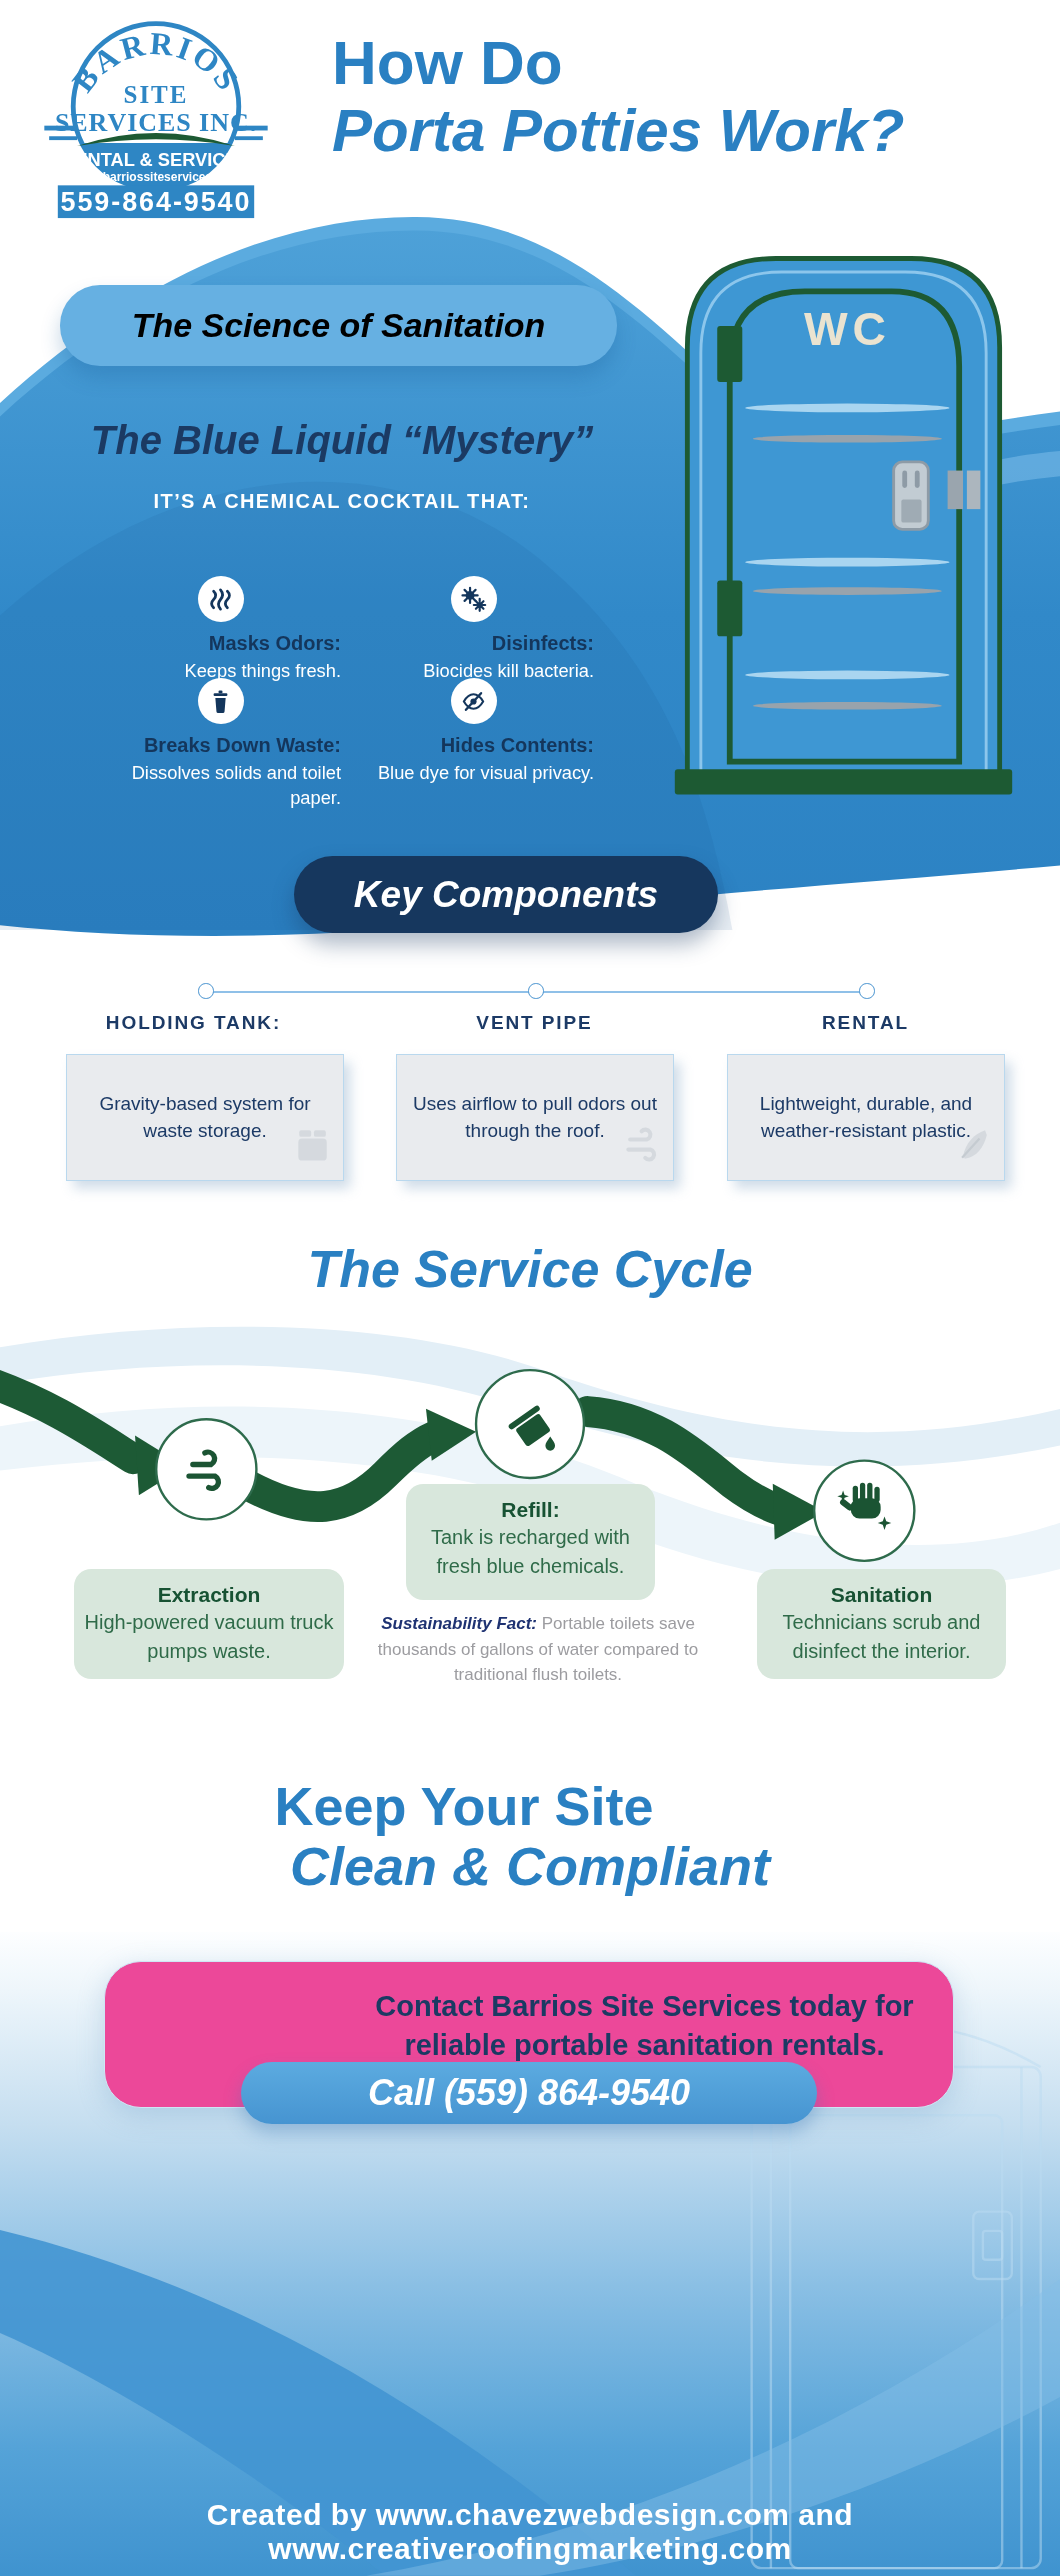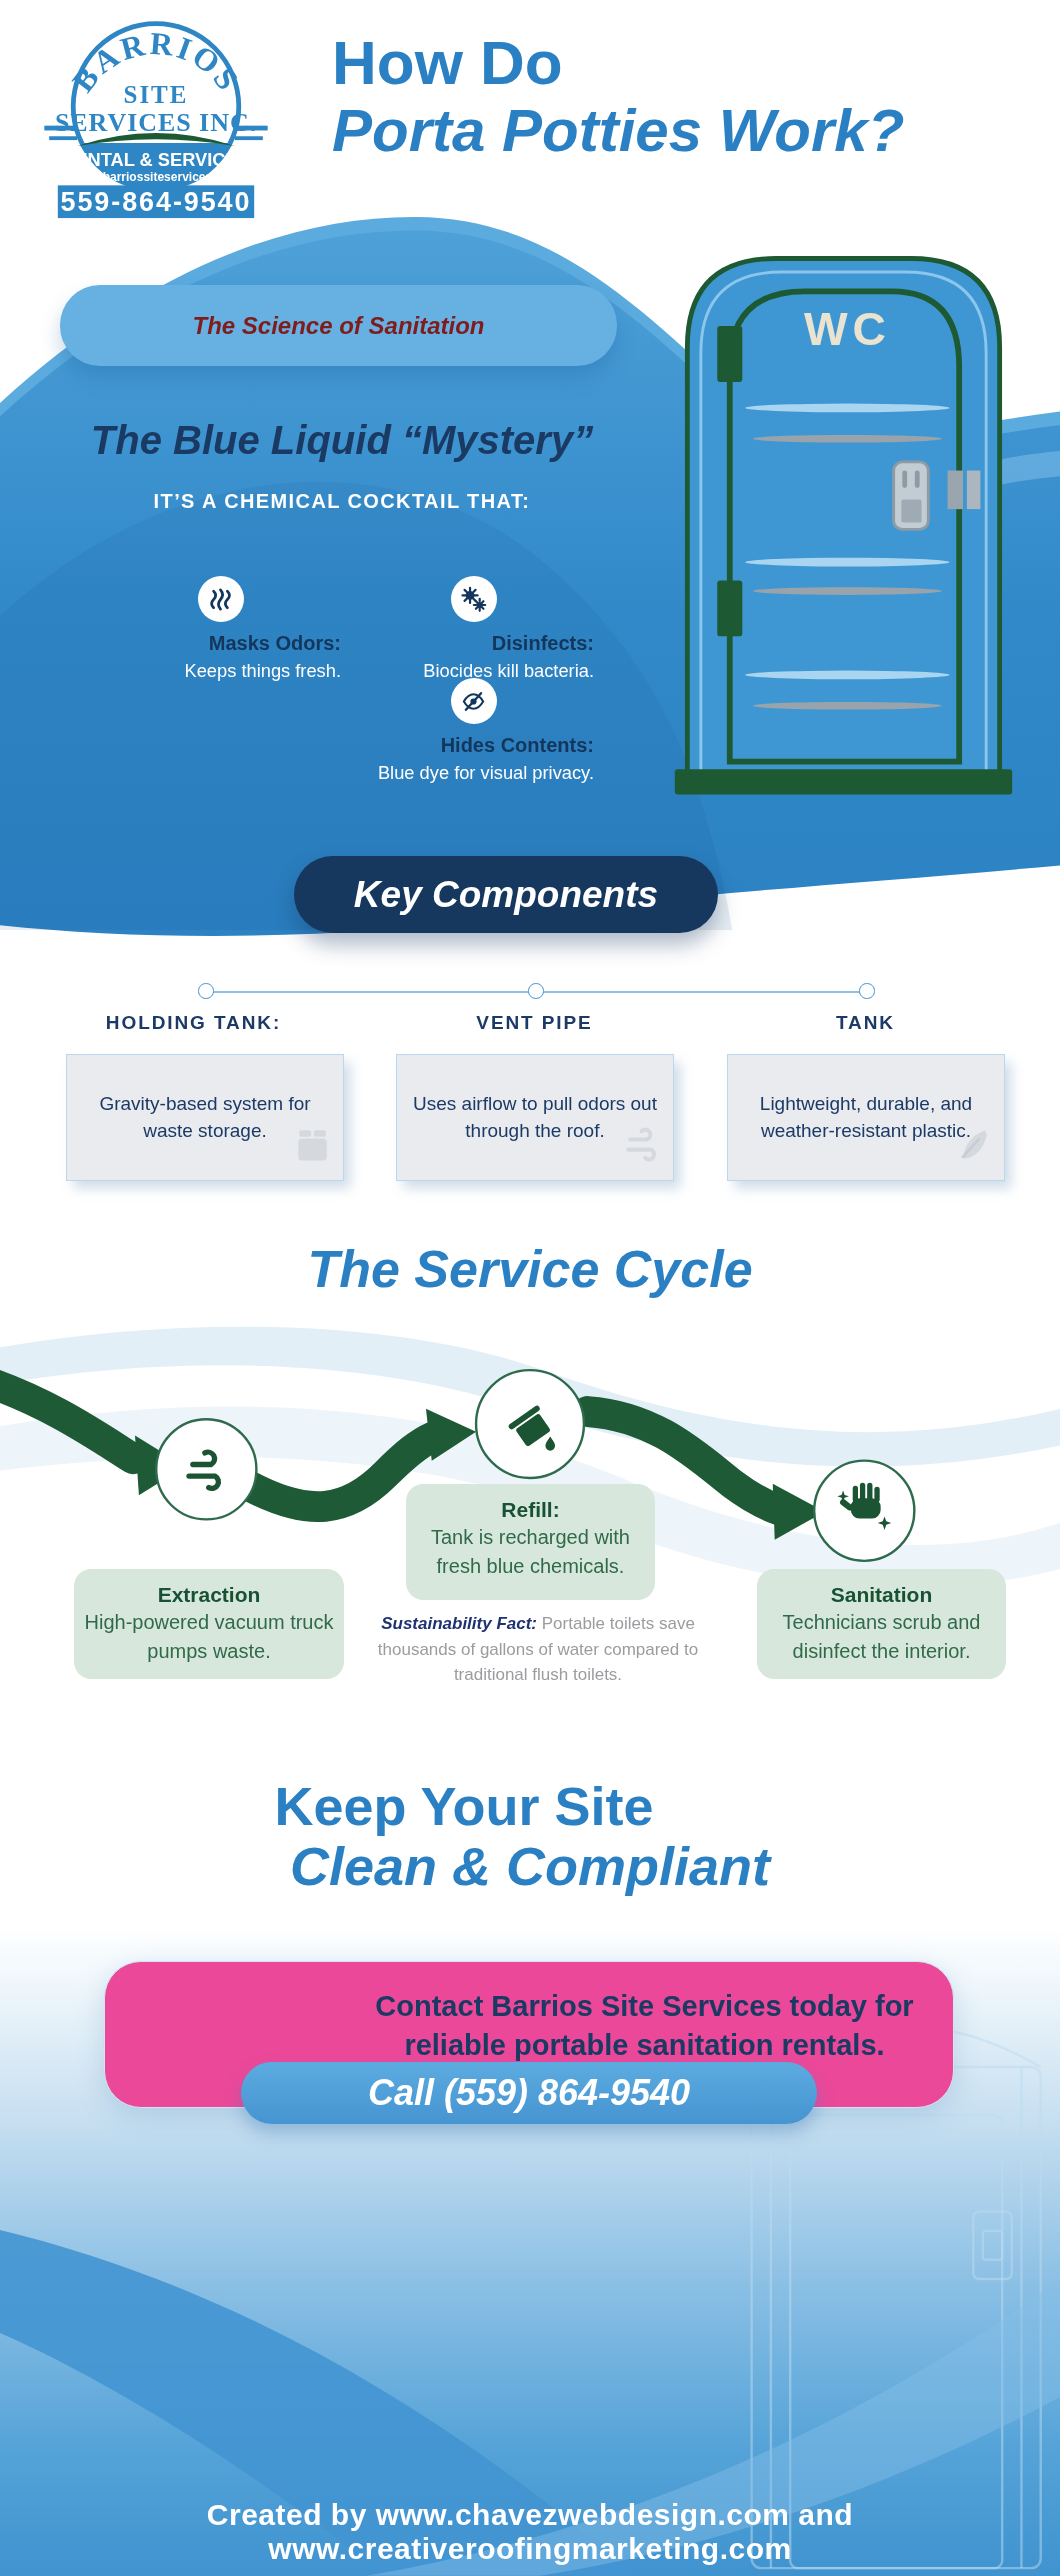--- a/index.html
+++ b/index.html
@@ -10,21 +10,21 @@
   .z2{z-index:2;}
 
   
   .title1{left:332px;top:27px;font-size:62px;font-weight:800;color:#2A80C2;letter-spacing:0;}
   .title2{left:332px;top:96px;font-size:60px;font-weight:800;font-style:italic;color:#2A80C2;}
 
   
   .sci-badge{left:60px;top:285px;width:557px;height:81px;background:#66B0E2;border-radius:40px;
              display:flex;align-items:center;justify-content:center;
              box-shadow:0 11.6px 19px rgba(25,90,150,.25);}
-  .sci-badge span{color:#7f1d1d;font-size:24px;font-weight:700;font-style:italic;}
+  .sci-badge span{color:#000000;font-size:34px;font-weight:700;font-style:italic;}
   .sci-head{left:19px;top:418px;width:646px;text-align:center;color:#1B3A63;
             font-size:40px;font-weight:800;font-style:italic;}
   .sci-sub{left:19px;top:490px;width:646px;text-align:center;color:#ffffff;
            font-size:20px;font-weight:700;letter-spacing:1.4px;}
   .feature{width:241px;text-align:right;}
   .f-circle{width:46px;height:46px;border-radius:50%;background:#fff;margin:0 auto 7.7px auto;
             display:flex;align-items:center;justify-content:center;}
   .f-title{color:#14365C;font-size:20px;font-weight:800;line-height:1.3;}
   .f-desc{color:#ffffff;font-size:18.3px;line-height:1.38;margin-top:1.9px;}
 
@@ -179,20 +179,31 @@
           <path d="M33,23 v3.5 M33,37 v3.5 M24.5,32 h3.5 M37.5,32 h3.5 M27.5,26.5 l2.5,2.5 M36,35 l2.5,2.5 M38.5,26.5 l-2.5,2.5 M30,35 l-2.5,2.5"></path>
         </g>
         <circle cx="19" cy="18" r="6.5" fill="#14365C"></circle>
         <circle cx="33" cy="32" r="4.5" fill="#14365C"></circle>
       </svg>
     </div>
     <div class="f-title">Disinfects:</div>
     <div class="f-desc">Biocides kill bacteria.</div>
   </div>
 
+  <div class="abs z2 feature" style="left:100px;top:678px;">
+    <div class="f-circle">
+      <svg width="33" height="33" viewBox="0 0 48 48" fill="#14365C">
+        <rect x="21" y="8" width="6" height="4" rx="2"></rect>
+        <rect x="14" y="12" width="20" height="4" rx="1.5"></rect>
+        <path d="M16.5,19 h15 l-1.6,19.5 a2.4,2.4 0 0 1 -2.4,2.2 h-7 a2.4,2.4 0 0 1 -2.4,-2.2 Z"></path>
+      </svg>
+    </div>
+    <div class="f-title">Breaks Down Waste:</div>
+    <div class="f-desc">Dissolves solids and toilet paper.</div>
+  </div>
 
   <div class="abs z2 feature" style="left:353px;top:678px;">
     <div class="f-circle">
       <svg width="33" height="33" viewBox="0 0 48 48">
         <path d="M10,24 C14,17 20,13.5 24,13.5 C28,13.5 34,17 38,24 C34,31 28,34.5 24,34.5 C20,34.5 14,31 10,24 Z" fill="none" stroke="#14365C" stroke-width="3"></path>
         <circle cx="24" cy="24" r="4.5" fill="#14365C"></circle>
         <line x1="13" y1="36" x2="35" y2="12" stroke="#14365C" stroke-width="3.5" stroke-linecap="round"></line>
       </svg>
     </div>
     <div class="f-title">Hides Contents:</div>
@@ -232,21 +243,21 @@
   <div class="abs z2 kc-badge">
     <span>Key Components</span>
   </div>
   <div class="abs z2 tl-line"></div>
   <div class="abs z2 tl-dot" style="left:198px;"></div>
   <div class="abs z2 tl-dot" style="left:528px;"></div>
   <div class="abs z2 tl-dot" style="left:859px;"></div>
 
   <div class="abs z2 comp-label" style="left:49px;">HOLDING TANK:</div>
   <div class="abs z2 comp-label" style="left:390px;">VENT PIPE</div>
-  <div class="abs z2 comp-label" style="left:721px;">TANK</div>
+  <div class="abs z2 comp-label" style="left:721px;">RENTAL</div>
 
   <div class="abs z2 comp-card" style="left:66px;">
     <span>Gravity-based system for waste storage.</span>
     <span class="wm">
       <svg width="44" height="44" viewBox="0 0 48 48" fill="#D3D8DD">
         <rect x="9" y="8" width="13" height="7" rx="2"></rect>
           <rect x="25" y="8" width="13" height="7" rx="2"></rect>
         <rect x="8" y="17" width="31" height="24" rx="4"></rect>
       </svg>
     </span>

